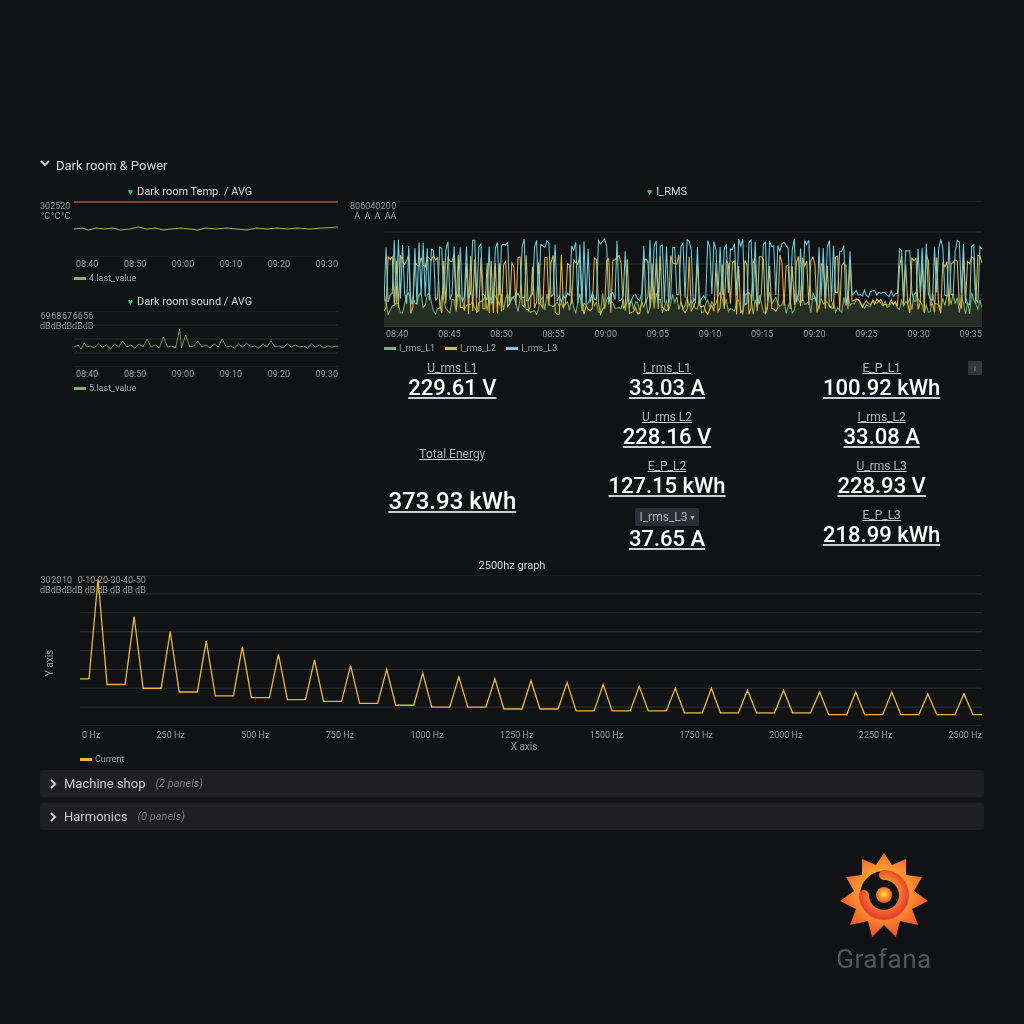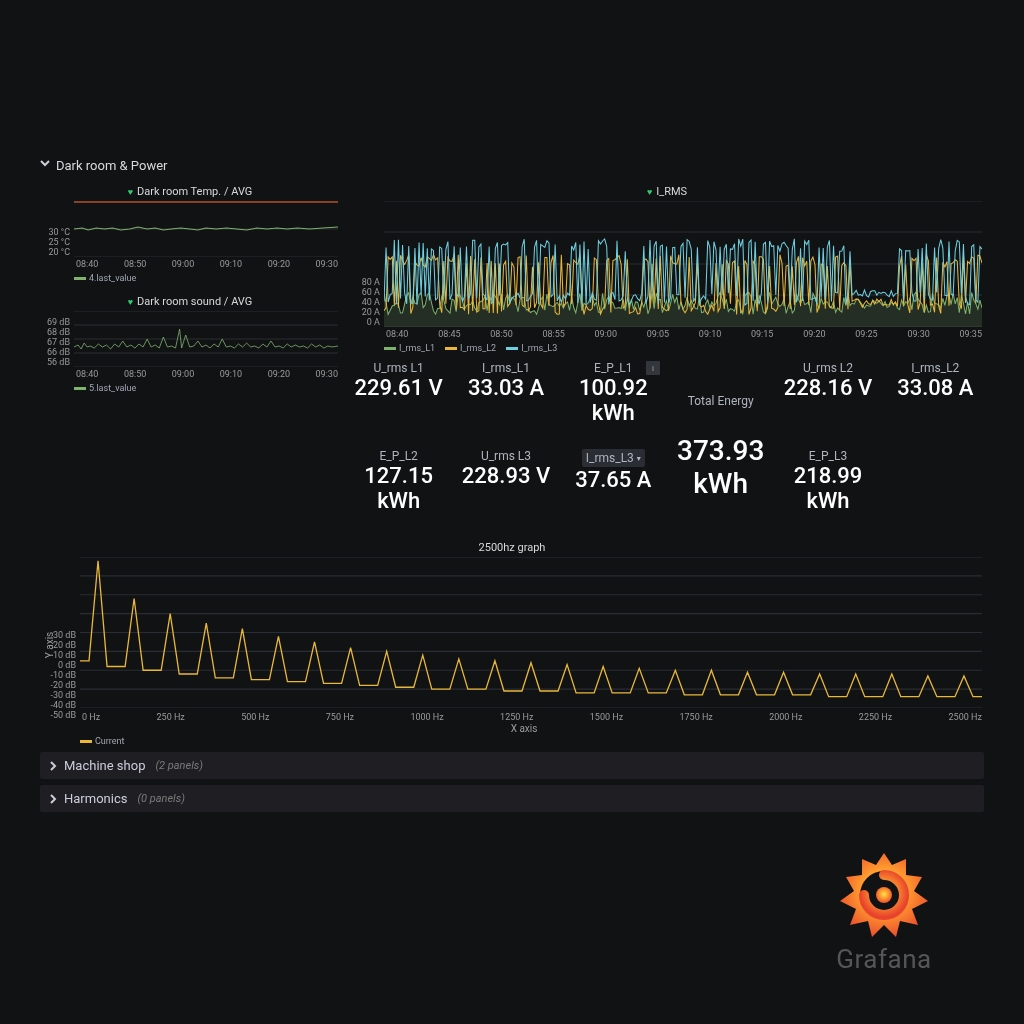--- a/index.html
+++ b/index.html
@@ -63,22 +63,22 @@
     height: 68px;
     border: none;
   }
   .y-ticks {
     position: absolute;
     left: 0;
     top: 0;
     bottom: 12px;
     width: 34px;
     display: flex;
-    flex-direction: column;
-    justify-content: flex-end;
+    flex-direction: row;
+    justify-content: flex-start;
     font-size: 9px;
     color: #9a9a9a;
     text-align: right;
     padding-right: 4px;
   }
   .x-ticks {
     position: absolute;
     left: 34px; right: 0; bottom: 0;
     display: flex;
     justify-content: space-between;
@@ -108,40 +108,41 @@
     padding: 10px 6px;
     color: #fff;
   }
   .stat-card .stat-title { font-size: 12px; font-weight: 400; color: #f0fff0; }
   .stat-card .stat-value { font-size: 24px; font-weight: 500; margin-top: 6px; }
 
   
   .stat-dark { text-align: center; padding: 2px 4px; position: relative; }
   .stat-dark .stat-title { font-size: 12px; color: #aeb5bd; }
   .stat-dark .stat-value { font-size: 22px; font-weight: 500; color: #fff; margin-top: 0; }
-  .stat-dark.big .stat-value { font-size: 28px; text-align: center; }
+  .stat-dark.big .stat-value { font-size: 24px; text-align: center; }
   .info-badge {
     position: absolute; top: 2px; right: 2px; width: 14px; height: 14px;
     background: #33363d; color: #9aa0a6; font-size: 8px;
     display: flex; align-items: center; justify-content: center;
     border-radius: 1px;
   }
 
   
   .section-body { display: flex; gap: 10px; margin-top: 6px; }
   .left-col { width: 300px; display: flex; flex-direction: column; gap: 10px; }
   .right-col { flex: 1; display: flex; flex-direction: column; gap: 6px; }
 
   .green-row { display: flex; gap: 10px; }
   .green-row .stat-card { flex: 1; }
 
   .stat-grid {
     display: grid;
-    grid-template-columns: repeat(6, 1fr);
-    gap: 20px 10px;
+    grid-template-columns: repeat(3, 1fr);
+    gap: 6px 10px;
+    text-decoration: underline;
   }
 
   .hz-panel { margin-top: 4px; }
   .hz-plot-wrap { position: relative; height: 175px; }
   .hz-plot-wrap .y-ticks { width: 40px; }
   .hz-plot-wrap .plot { left: 40px; bottom: 24px; }
   .hz-plot-wrap .x-ticks { left: 40px; bottom: 10px; }
   .axis-label-y { position: absolute; left: -4px; top: 50%; transform: translateY(-50%) rotate(-90deg); font-size: 10px; color: #9a9a9a; }
   .axis-label-x { text-align: center; font-size: 10px; color: #9a9a9a; }
 

